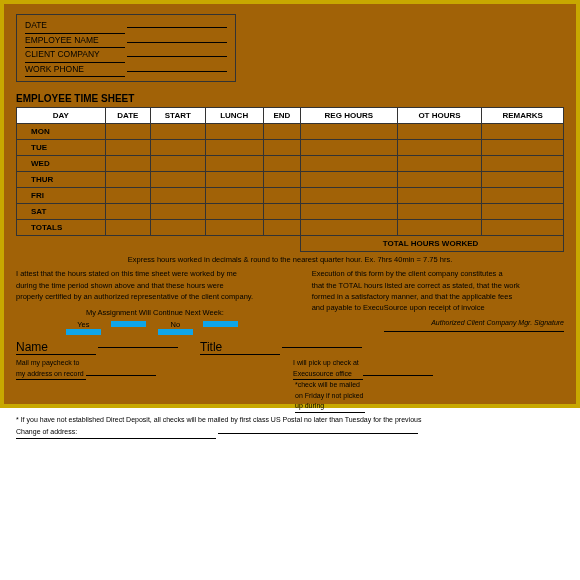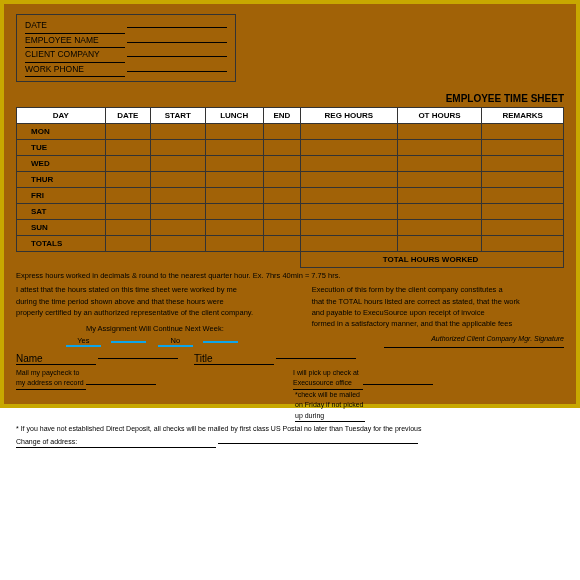--- a/index.html
+++ b/index.html
@@ -34,21 +34,20 @@
       display: inline-block;
       border-bottom: 1px solid #000;
       min-width: 100px;
       margin-left: 2px;
     }
     .section-title {
       font-size: 10px;
       font-weight: bold;
       margin: 5px 0 3px 0;
       color: #000;
-      text-align: right;
     }
     table.timesheet {
       width: 100%;
       border-collapse: collapse;
       margin-bottom: 3px;
     }
     table.timesheet th, table.timesheet td {
       border: 1px solid #333;
       text-align: center;
       font-size: 8px;
@@ -72,20 +71,21 @@
       font-size: 8px !important;
       padding-right: 4px !important;
       border-top: 1px solid #333 !important;
       border-bottom: 1px solid #333 !important;
       border-right: 1px solid #333 !important;
     }
     .express-note {
       font-size: 7.5px;
       color: #000;
       margin: 2px 0 4px 0;
+      text-align: center;
     }
     .bottom-section {
       display: flex;
       gap: 18px;
       margin-bottom: 5px;
     }
     .attest-box {
       flex: 1;
       font-size: 7.5px;
       line-height: 1.5;
@@ -93,21 +93,21 @@
     }
     .assignment-box {
       font-size: 7.5px;
       text-align: center;
       margin-top: 6px;
     }
     .assignment-box .yes-no {
       margin-top: 3px;
     }
     .assignment-box .yes-no span {
-      border-bottom: 2px solid #0ea5e9;
+      border-bottom: 6px solid #0ea5e9;
       display: inline-block;
       width: 35px;
       margin-left: 2px;
       margin-right: 8px;
     }
     .right-box {
       flex: 1;
       font-size: 7.5px;
       line-height: 1.5;
       color: #000;
@@ -122,22 +122,22 @@
     }
     .right-box .sig-area .sig-line {
       border-bottom: 1px solid #000;
       display: block;
       width: 180px;
       margin-left: auto;
       margin-top: 2px;
     }
     .name-title-row {
       display: flex;
-      gap: 16px;
-      font-size: 10px;
+      gap: 22px;
+      font-size: 12px;
       margin-top: 3px;
     }
     .name-title-row .field {
       display: flex;
       align-items: center;
       gap: 2px;
     }
     .name-title-row .field span {
       border-bottom: 1px solid #000;
       display: inline-block;
@@ -269,30 +269,20 @@
           <td class="label">SAT</td>
           <td></td>
           <td></td>
           <td></td>
           <td></td>
           <td></td>
           <td></td>
           <td></td>
         </tr>
       <tr>
-          <td class="label">SUN</td>
-          <td></td>
-          <td></td>
-          <td></td>
-          <td></td>
-          <td></td>
-          <td></td>
-          <td></td>
-        </tr>
-      <tr>
           <td class="label">TOTALS</td>
           <td></td>
           <td></td>
           <td></td>
           <td></td>
           <td></td>
           <td></td>
           <td></td>
         </tr>
       <tr>
@@ -319,22 +309,22 @@
         <div class="yes-no">
           <span>Yes</span><span></span>
           <span>No</span><span></span>
         </div>
       </div>
     </div>
 
     <div class="right-box">
       <div>Execution of this form by the client company constitutes a</div>
       <div>that the TOTAL hours listed are correct as stated, that the work</div>
+      <div>formed in a satisfactory manner, and that the applicable fees</div>
       <div>and payable to ExecuSource upon receipt of invoice</div>
-      <div>formed in a satisfactory manner, and that the applicable fees</div>
       <div class="sig-area">
         <span class="sig-label">Authorized Client Company Mgr. Signature</span>
         <span class="sig-line"></span>
       </div>
     </div>
   </div>
 
   
   <div class="name-title-row">
     <div class="field">

